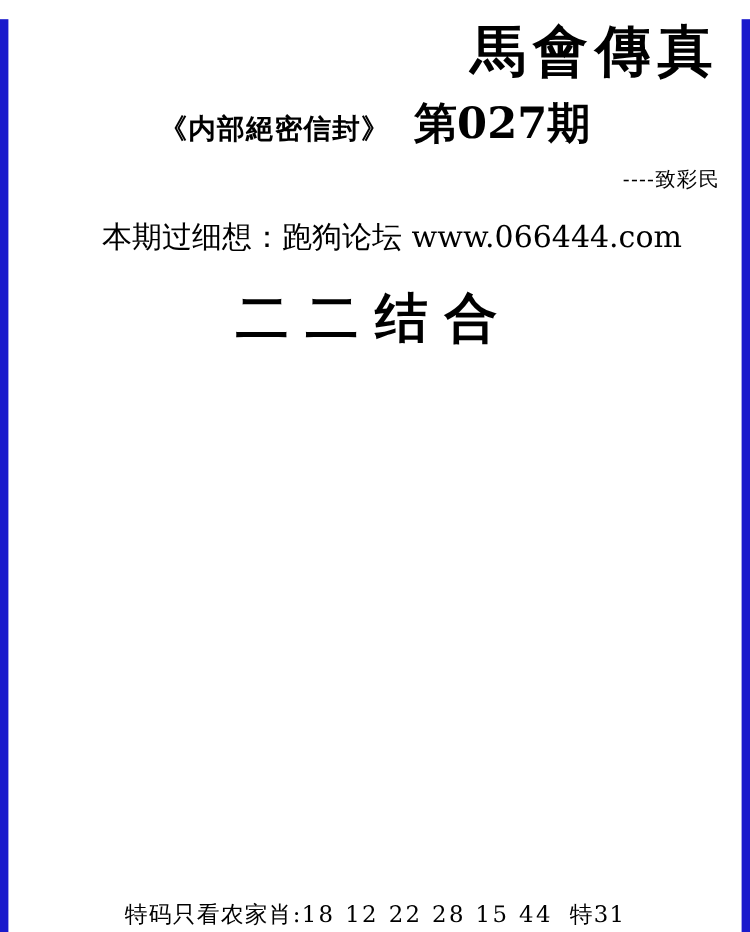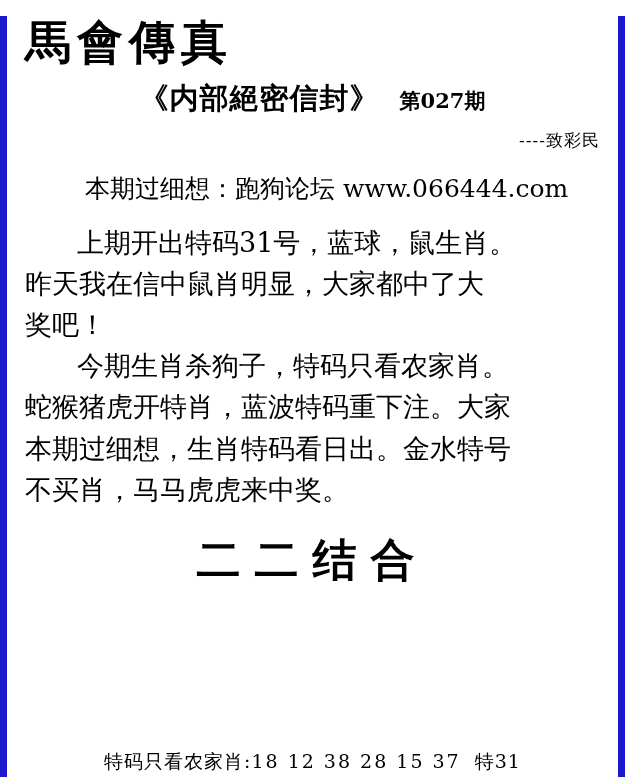--- a/index.html
+++ b/index.html
@@ -24,42 +24,42 @@
     background: #ffffff;
   }
   .inner {
     position: relative;
     width: 100%;
     height: 100%;
     box-sizing: border-box;
     padding: 0 18px;
   }
   .title {
-    text-align: left;
+    text-align: right;
     font-size: 46px;
     font-weight: bold;
     letter-spacing: 6px;
     margin-top: 16px;
     line-height: 1.15;
     font-family: "DejaVu Serif", serif;
   }
   .subtitle-row {
     text-align: center;
     margin-top: 10px;
     font-size: 25px;
     font-weight: bold;
     white-space: nowrap;
   }
   .subtitle-left {
-    font-size: 29px;
+    font-size: 23px;
     letter-spacing: 1px;
     text-align: right;
   }
   .issue {
-    font-size: 21px;
+    font-size: 36px;
     margin-left: 20px;
   }
   .dedication {
     text-align: right;
     font-size: 17px;
     margin-top: 10px;
     letter-spacing: 1px;
   }
   .greet {
     margin-top: 20px;
@@ -120,30 +120,21 @@
       <span class="subtitle-left">《内部絕密信封》</span><span class="issue">第027期</span>
     </div>
 
     <div class="dedication">----致彩民</div>
 
     <div class="greet">
       <span>本期过细想：</span><span class="site">跑狗论坛 www.066444.com</span>
     </div>
 
 
-    <div class="body-text">
-      <div class="para indent">上期开出特码31号，蓝球，鼠生肖。</div>
-      <div class="para">昨天我在信中鼠肖明显，大家都中了大</div>
-      <div class="para">奖吧！</div>
-      <div class="para indent">今期生肖杀狗子，特码只看农家肖。</div>
-      <div class="para">蛇猴猪虎开特肖，蓝波特码重下注。大家</div>
-      <div class="para">本期过细想，生肖特码看日出。金水特号</div>
-      <div class="para">不买肖，马马虎虎来中奖。</div>
-    </div>
 
     <div class="slogan">二二结合</div>
 
     <div class="footer">
-      <span>特码只看农家肖:</span><span class="nums">18  12  38  28  15  37</span>&nbsp;&nbsp;<span>特31</span>
+      <span>特码只看农家肖:</span><span class="nums">18  12  22  28  15  44</span>&nbsp;&nbsp;<span>特31</span>
     </div>
 
   </div>
 </div>
 
 </body></html>

